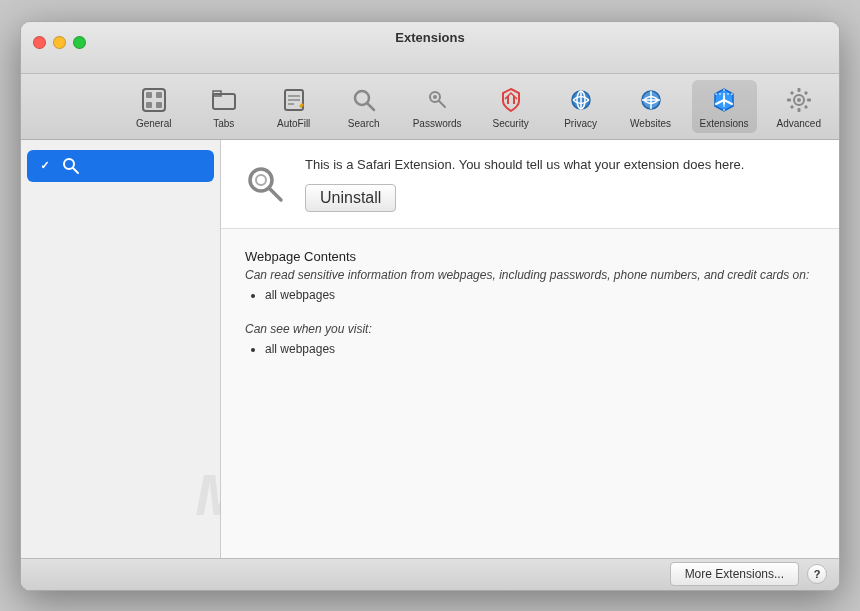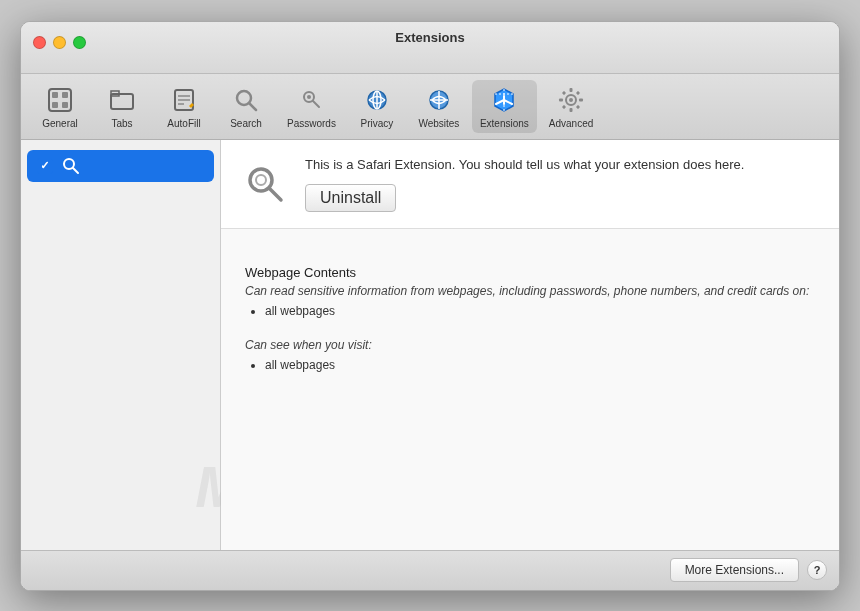--- a/index.html
+++ b/index.html
@@ -63,23 +63,23 @@
       color: #333;
       margin-top: 8px;
     }
 
     
     .toolbar {
       background: linear-gradient(to bottom, #e0e0e0, #d0d0d0);
       border-bottom: 1px solid #b0b0b0;
       display: flex;
       align-items: center;
-      justify-content: flex-start;
+      justify-content: flex-end;
       padding: 6px 10px;
-      gap: 4px;
+      gap: 12px;
     }
 
     .toolbar-item {
       display: flex;
       flex-direction: column;
       align-items: center;
       padding: 4px 8px;
       border-radius: 6px;
       cursor: pointer;
       min-width: 58px;
@@ -185,21 +185,20 @@
     }
 
     
     .content {
       flex: 1;
       background: #f9f9f9;
       display: flex;
       flex-direction: column;
       position: relative;
       z-index: 1;
-      gap: 16px;
     }
 
     .extension-header {
       background: #fff;
       border-bottom: 1px solid #ddd;
       padding: 16px 20px;
       display: flex;
       align-items: center;
       gap: 16px;
     }
@@ -266,21 +265,21 @@
       margin-left: 20px;
     }
 
     .permission-list li {
       font-size: 12px;
       color: #333;
     }
 
     
     .footer {
-      height: 40px;
+      height: 32px;
       background: linear-gradient(to bottom, #e0e0e0, #d0d0d0);
       border-top: 1px solid #bbb;
       display: flex;
       align-items: center;
       justify-content: flex-end;
       padding: 0 12px;
       gap: 8px;
     }
 
     .more-extensions-btn {
@@ -374,20 +373,31 @@
       <div class="toolbar-icon">
         <svg width="28" height="28" viewBox="0 0 28 28" fill="none">
           <circle cx="12" cy="11" r="5" fill="none" stroke="#888" stroke-width="2"></circle>
           <path d="M16 15 L22 21" stroke="#888" stroke-width="2" stroke-linecap="round"></path>
           <circle cx="12" cy="11" r="2" fill="#888"></circle>
         </svg>
       </div>
       <span class="toolbar-label">Passwords</span>
     </div>
 
+    <div class="toolbar-item">
+      <div class="toolbar-icon">
+        <svg width="28" height="28" viewBox="0 0 28 28" fill="none">
+          <path d="M14 3 L22 7 L22 15 C22 20 14 25 14 25 C14 25 6 20 6 15 L6 7 Z" fill="none" stroke="#e04040" stroke-width="2"></path>
+          <line x1="11" y1="10" x2="11" y2="18" stroke="#e04040" stroke-width="2"></line>
+          <line x1="17" y1="10" x2="17" y2="18" stroke="#e04040" stroke-width="2"></line>
+          <path d="M8 13 L14 7 L20 13" fill="none" stroke="#e04040" stroke-width="1.5"></path>
+        </svg>
+      </div>
+      <span class="toolbar-label">Security</span>
+    </div>
 
     <div class="toolbar-item">
       <div class="toolbar-icon">
         <svg width="28" height="28" viewBox="0 0 28 28" fill="none">
           <circle cx="14" cy="14" r="9" fill="#4488cc" stroke="#2266aa" stroke-width="1.5"></circle>
           <path d="M6 14 Q14 7 22 14" fill="none" stroke="#fff" stroke-width="1.5"></path>
           <path d="M6 14 Q14 21 22 14" fill="none" stroke="#fff" stroke-width="1.5"></path>
           <line x1="14" y1="5" x2="14" y2="23" stroke="#fff" stroke-width="1.5"></line>
           <ellipse cx="14" cy="14" rx="4" ry="9" fill="none" stroke="#fff" stroke-width="1.5"></ellipse>
         </svg>

